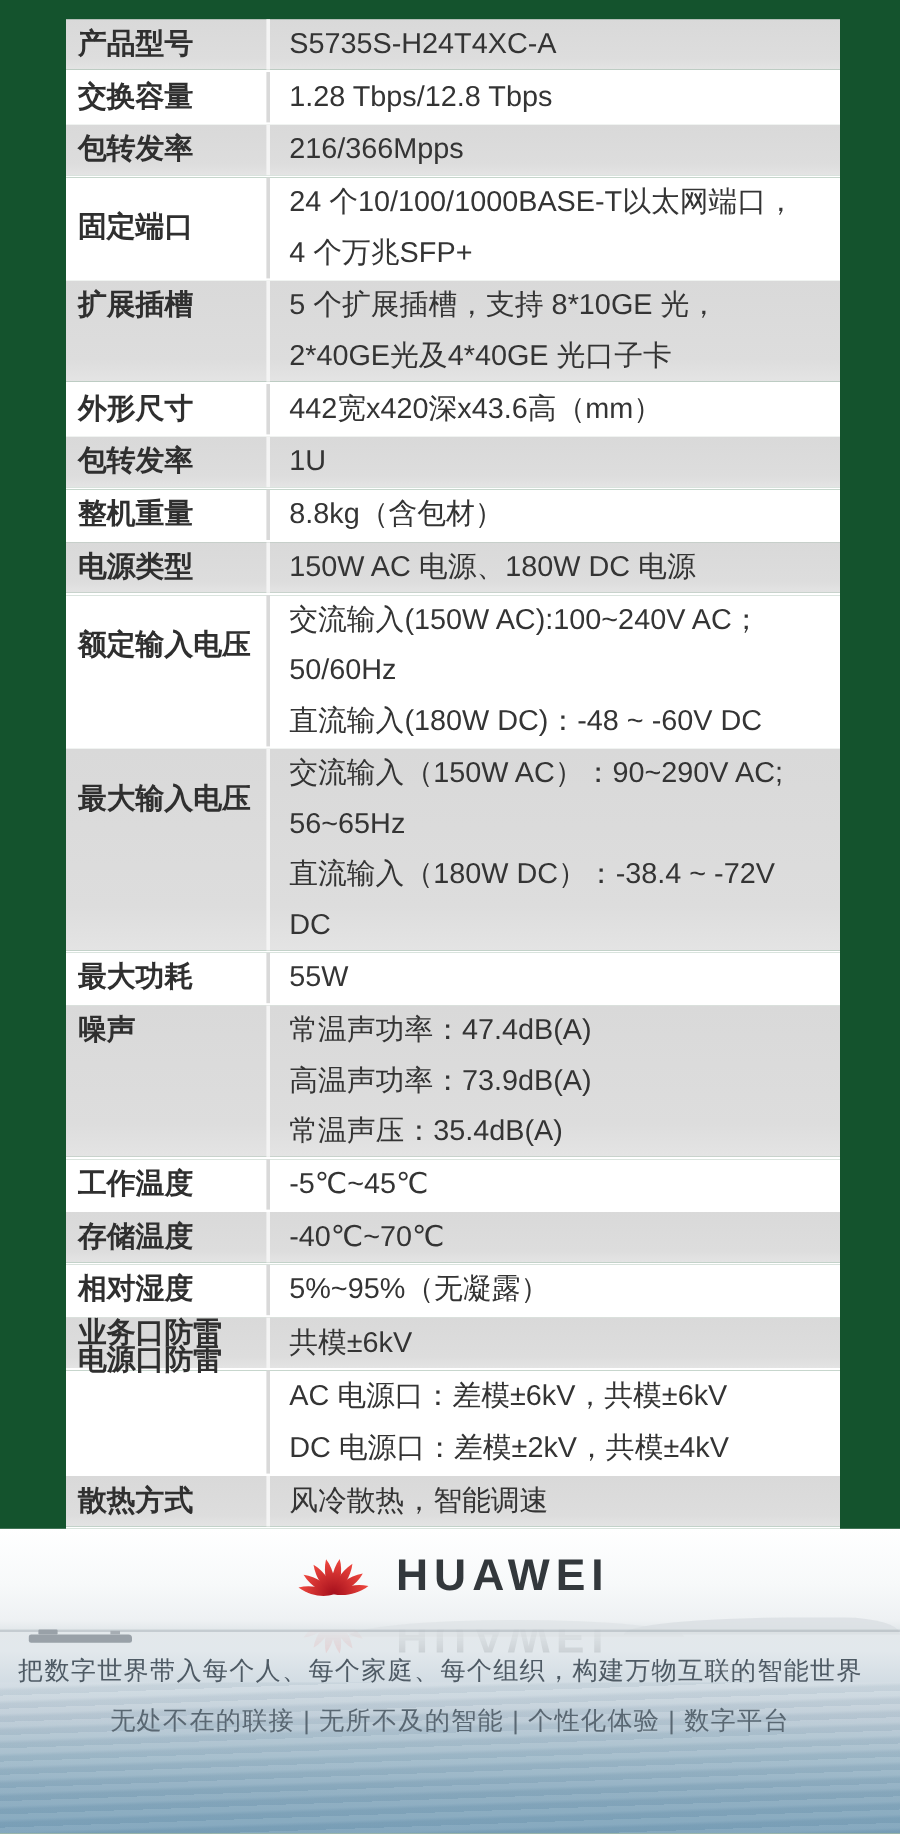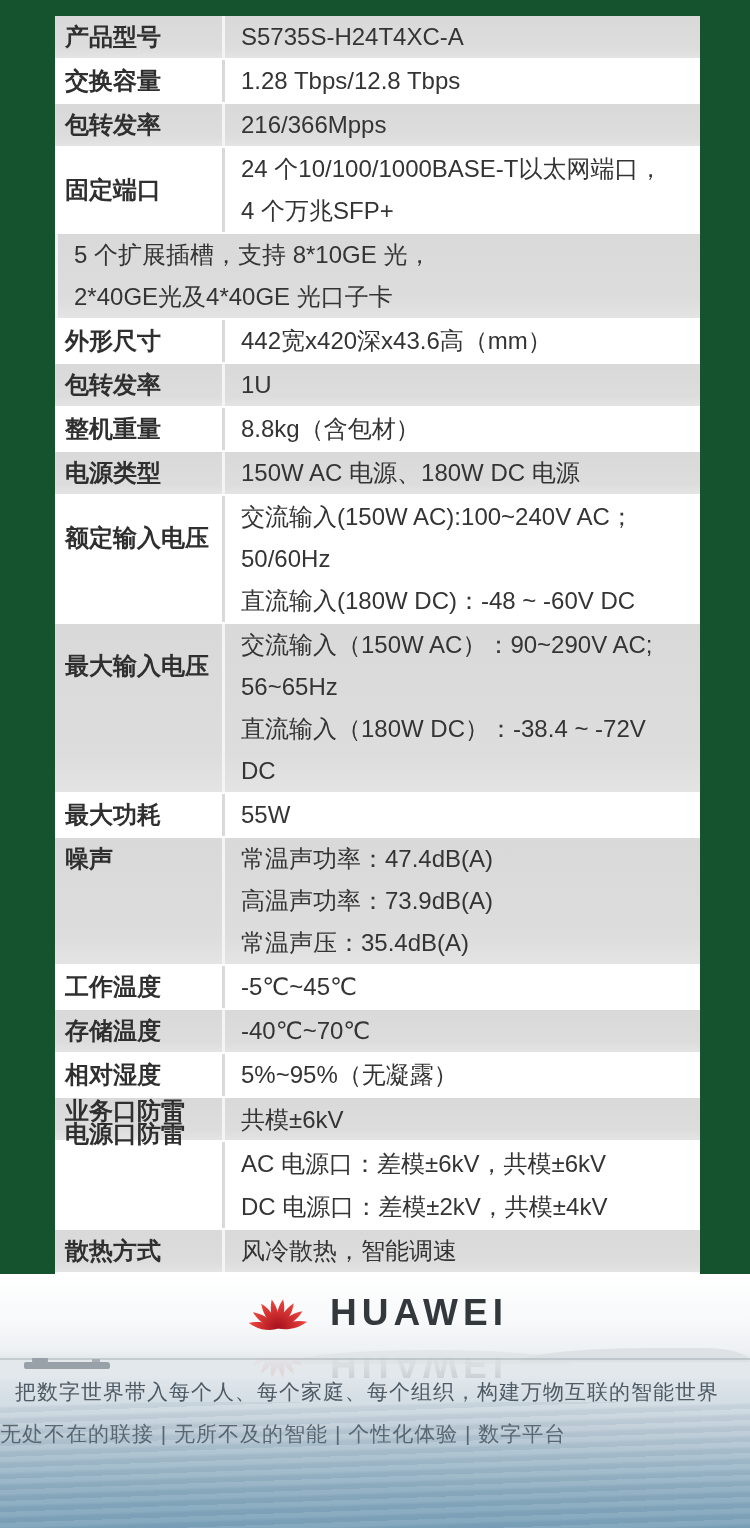--- a/index.html
+++ b/index.html
@@ -50,21 +50,21 @@
 
   .logo-wrap { position:absolute; left:0; right:0; top:14px; display:flex; flex-direction:column; align-items:center; }
   .logo-row { display:flex; align-items:center; gap:16px; }
   .brand-text { font-size:37px; font-weight:700; letter-spacing:5px; color:#33383c; }
   .logo-reflect { transform:scaleY(-1); opacity:.22; margin-top:1px;
     -webkit-mask-image:linear-gradient(to bottom, rgba(0,0,0,.9) 0%, transparent 65%);
             mask-image:linear-gradient(to bottom, rgba(0,0,0,.9) 0%, transparent 65%); }
 
   .slogan1 { position:absolute; left:15px; right:0; top:104px; text-align:left;
     font-size:21px; color:#4e5a64; letter-spacing:1px;font-family:Liberation Mono, monospace; }
-  .slogan2 { position:absolute; left:0; right:0; top:146px; 
+  .slogan2 { position:absolute; left:0; right:0; top:146px; text-align:center;
     font-size:21px; color:#596772; letter-spacing:1px; }
 </style>
 </head>
 <body>
 
 <div class="page">
 
   <div class="spec-table">
       <div class="t-row shaded">
         <div class="t-label">
@@ -93,20 +93,23 @@
       <div class="t-row">
         <div class="t-label">
           <div>固定端口</div>
         </div>
         <div class="t-value">
           <div class="v-line">24 个10/100/1000BASE-T以太网端口，</div>
           <div class="v-line">4 个万兆SFP+</div>
         </div>
       </div>
       <div class="t-row shaded">
+        <div class="t-label">
+          <div>扩展插槽</div>
+        </div>
         <div class="t-value">
           <div class="v-line">5 个扩展插槽，支持 8*10GE 光，</div>
           <div class="v-line">2*40GE光及4*40GE 光口子卡</div>
         </div>
       </div>
       <div class="t-row">
         <div class="t-label">
           <div>外形尺寸</div>
         </div>
         <div class="t-value">

